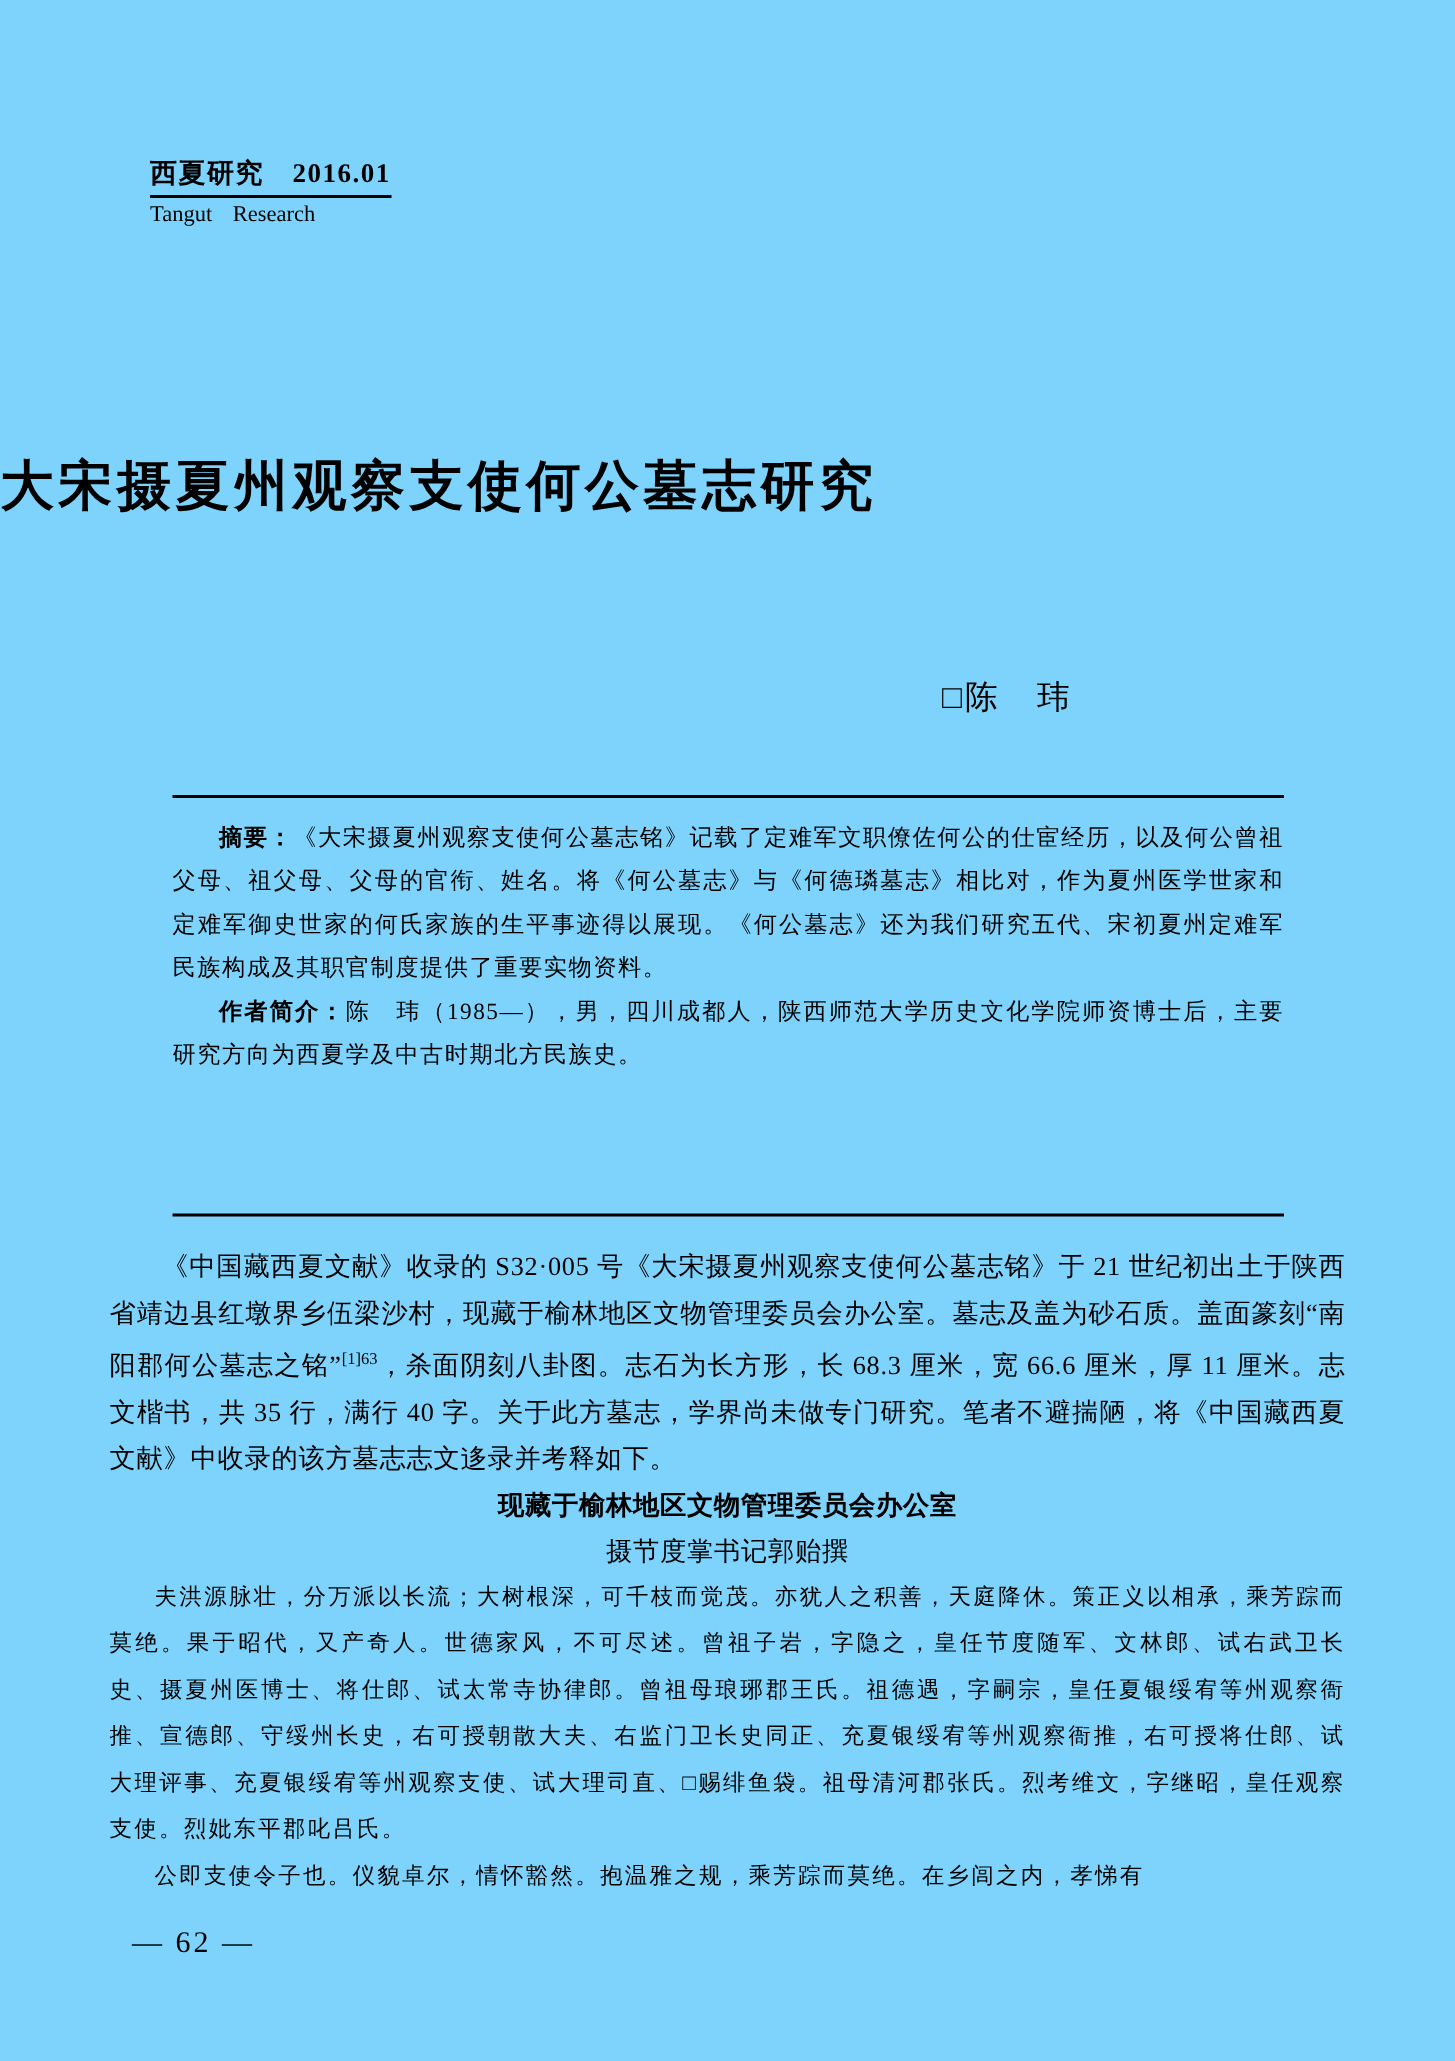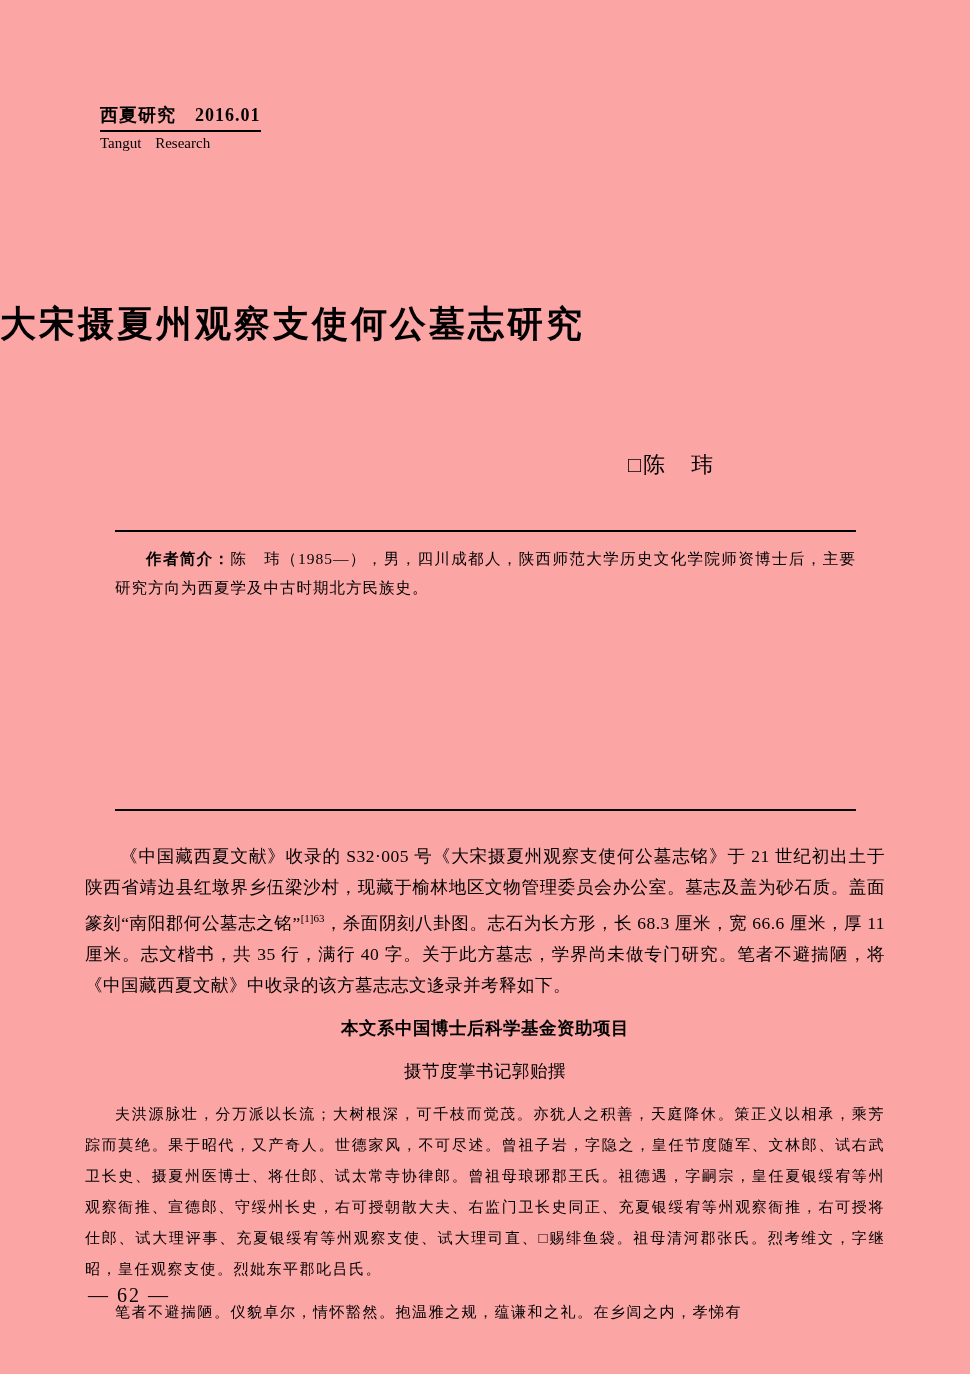--- a/index.html
+++ b/index.html
@@ -2,21 +2,21 @@
 <html><head>
 <meta charset="utf-8">
 <style>
   * { margin: 0; padding: 0; box-sizing: border-box; }
   html, body { background: #e8e8e8; }
   .page {
     position: relative;
     width: 970px;
     height: 1374px;
     margin: 0 auto;
-    background: #fca5a5;
+    background: #7dd3fc;
     color: #000;
     font-family: "Liberation Serif", "DejaVu Serif", serif;
     overflow: hidden;
   }
   
   .header { position: absolute; left: 100px; top: 103px; }
   .header-zh {
     display: inline-block;
     font-size: 18px;
     font-weight: bold;
@@ -69,21 +69,21 @@
   
   .body-text {
     position: absolute;
     top: 829px; left: 73px;
     width: 824px;
     font-size: 17.5px;
     line-height: 31px;
     letter-spacing: 0.5px;
     text-align: justify;
   }
-  .body-text p { text-indent: 2em; margin: 12px; }
+  .body-text p { text-indent: 2em; margin: 0; }
   .body-text sup { font-size: 11px; letter-spacing: 0; }
   .centered { text-align: center !important; text-indent: 0 !important; }
   .epitaph-title { font-weight: bold; }
   .epitaph { letter-spacing: 1.5px; font-size: 15px; }
   
   .page-number {
     position: absolute;
     top: 1284px; left: 88px;
     font-size: 20px;
     letter-spacing: 2px;
@@ -100,28 +100,29 @@
     <div class="header-en">Tangut Research</div>
   </div>
 
   <div class="article-title">大宋摄夏州观察支使何公墓志研究</div>
 
   <div class="author-line">□陈　玮</div>
 
   <div class="rule rule-top"></div>
 
   <div class="abstract">
+    <p><span class="field-label">摘要：</span><span>《大宋摄夏州观察支使何公墓志铭》记载了定难军文职僚佐何公的仕宦经历，以及何公曾祖父母、祖父母、父母的官衔、姓名。将《何公墓志》与《何德璘墓志》相比对，作为夏州医学世家和定难军御史世家的何氏家族的生平事迹得以展现。《何公墓志》还为我们研究五代、宋初夏州定难军民族构成及其职官制度提供了重要实物资料。</span></p>
     <p><span class="field-label">作者简介：</span><span>陈　玮（1985—），男，四川成都人，陕西师范大学历史文化学院师资博士后，主要研究方向为西夏学及中古时期北方民族史。</span></p>
   </div>
 
   <div class="rule rule-bottom"></div>
 
   <div class="body-text">
     <p><span>《中国藏西夏文献》收录的 S32·005 号《大宋摄夏州观察支使何公墓志铭》于 21 世纪初出土于陕西省靖边县红墩界乡伍梁沙村，现藏于榆林地区文物管理委员会办公室。墓志及盖为砂石质。盖面篆刻“南阳郡何公墓志之铭”</span><sup>[1]63</sup><span>，杀面阴刻八卦图。志石为长方形，长 68.3 厘米，宽 66.6 厘米，厚 11 厘米。志文楷书，共 35 行，满行 40 字。关于此方墓志，学界尚未做专门研究。笔者不避揣陋，将《中国藏西夏文献》中收录的该方墓志志文迻录并考释如下。</span></p>
-    <p class="centered epitaph-title">本文系中国博士后科学基金资助项目</p>
+    <p class="centered epitaph-title">现藏于榆林地区文物管理委员会办公室</p>
     <p class="centered">摄节度掌书记郭贻撰</p>
     <p class="epitaph">夫洪源脉壮，分万派以长流；大树根深，可千枝而觉茂。亦犹人之积善，天庭降休。策正义以相承，乘芳踪而莫绝。果于昭代，又产奇人。世德家风，不可尽述。曾祖子岩，字隐之，皇任节度随军、文林郎、试右武卫长史、摄夏州医博士、将仕郎、试太常寺协律郎。曾祖母琅琊郡王氏。祖德遇，字嗣宗，皇任夏银绥宥等州观察衙推、宣德郎、守绥州长史，右可授朝散大夫、右监门卫长史同正、充夏银绥宥等州观察衙推，右可授将仕郎、试大理评事、充夏银绥宥等州观察支使、试大理司直、□赐绯鱼袋。祖母清河郡张氏。烈考维文，字继昭，皇任观察支使。烈妣东平郡叱吕氏。</p>
-    <p class="epitaph">笔者不避揣陋。仪貌卓尔，情怀豁然。抱温雅之规，蕴谦和之礼。在乡闾之内，孝悌有</p>
+    <p class="epitaph">公即支使令子也。仪貌卓尔，情怀豁然。抱温雅之规，乘芳踪而莫绝。在乡闾之内，孝悌有</p>
   </div>
 
   <div class="page-number">— 62 —</div>
 
 </div>
 
 </body></html>

